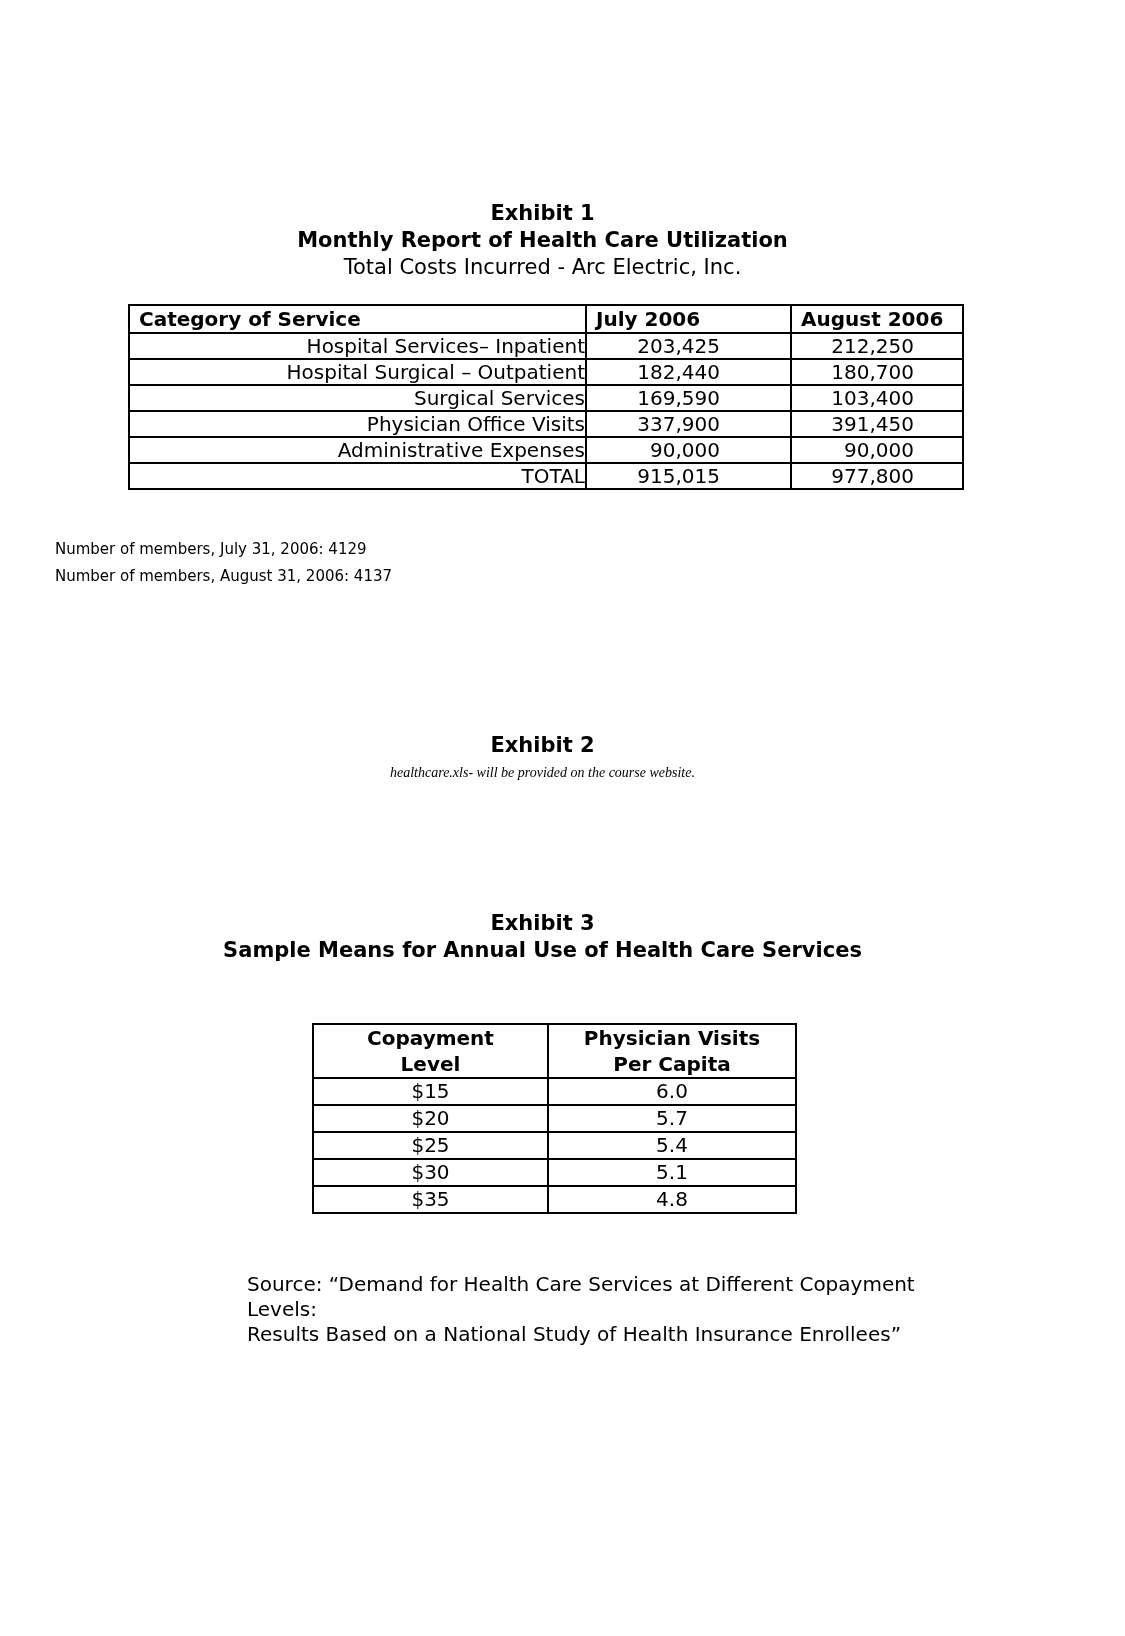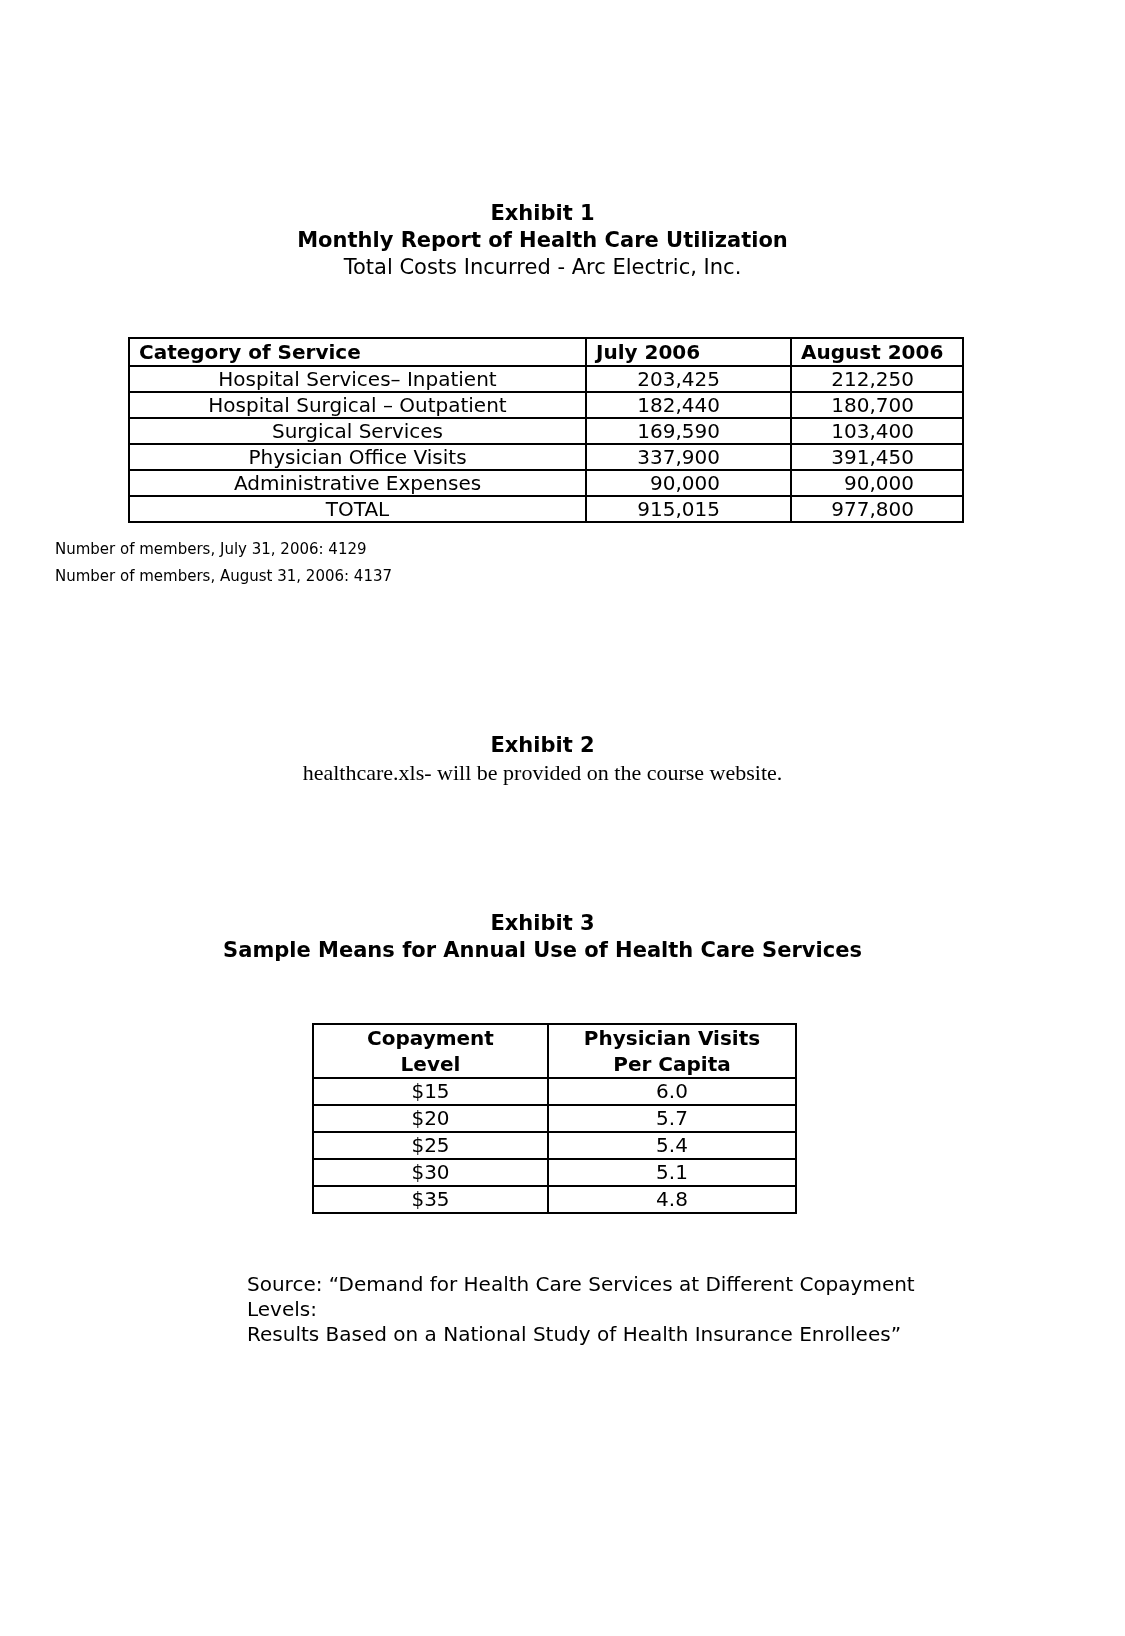--- a/index.html
+++ b/index.html
@@ -18,31 +18,32 @@
     width: 975px;
     text-align: center;
   }
   .exhibit1-head { top: 200px; line-height: 27px; font-size: 21px; }
   .exhibit2-head { top: 731px; line-height: 28px; font-size: 21px; }
   .exhibit3-head { top: 910px; line-height: 27px; font-size: 21px; }
   .h-bold { font-weight: bold; }
   .h-reg  { font-weight: normal; }
   .serif-italic {
     font-family: "Liberation Serif", "DejaVu Serif", serif;
-    font-size: 22px;
+    font-style: italic;
+    font-size: 14px;
   }
 
   table { border-collapse: collapse; position: absolute; table-layout: fixed; }
   th, td { border: 2px solid #000000; overflow: hidden; }
 
   
-  .t1 { left: 128px; top: 337px; width: 834px; font-size: 20px; }
+  .t1 { left: 128px; top: 304px; width: 834px; font-size: 20px; }
   .t1 th { height: 26px; font-weight: bold; text-align: left; padding: 0 0 0 9px; line-height: 25px; }
   .t1 td { height: 24px; padding: 0; line-height: 24px; }
-  .t1 td.cat { text-align: center; }
+  .t1 td.cat { text-align: right; }
   .t1 td.num-jul { text-align: right; padding-right: 70px; }
   .t1 td.num-aug { text-align: right; padding-right: 48px; }
 
   
   .t3 { left: 312px; top: 1023px; width: 483px; font-size: 20px; border-radius: 7px; }
   .t3 th {
     height: 52px; font-weight: bold; text-align: center;
     white-space: pre-line; line-height: 26px; padding: 0;
   }
   .t3 td { height: 25px; text-align: center; padding: 0; line-height: 25px; }

